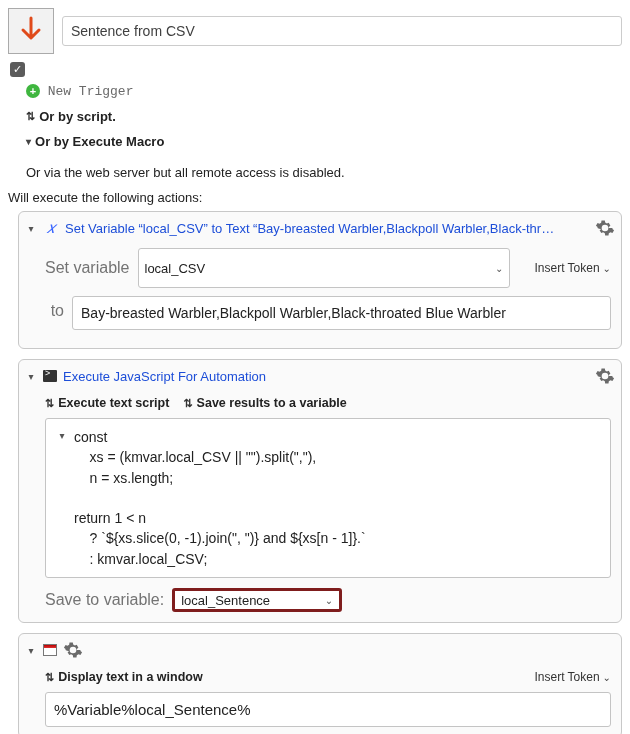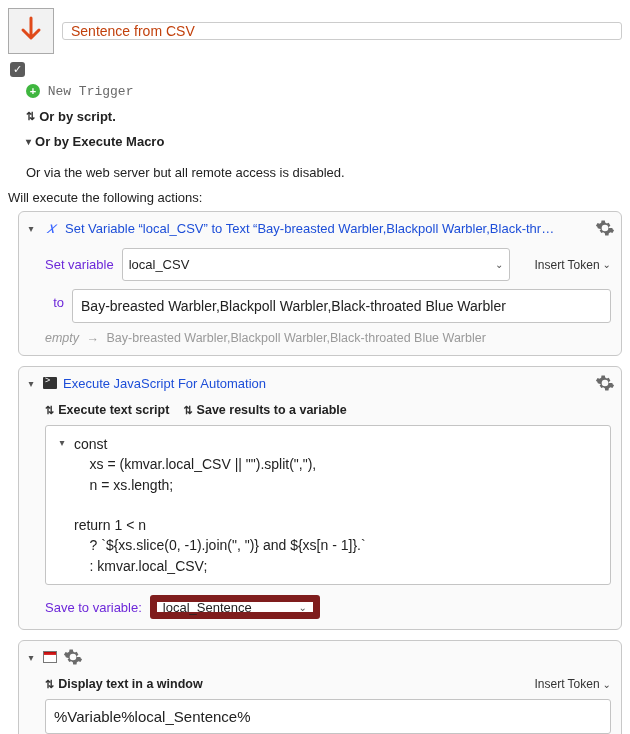--- a/index.html
+++ b/index.html
@@ -14,26 +14,26 @@
   }
   .header-row { display: flex; align-items: center; gap: 8px; margin-bottom: 8px; }
   .icon-box {
     width: 46px; height: 46px;
     border: 1px solid #aaa;
     background: #f2f2f2;
     display: flex; align-items: center; justify-content: center;
   }
   .title-input {
     flex: 1;
-    height: 18px;
+    height: 30px;
     border: 1px solid #ccc;
     border-radius: 3px;
     padding: 0 8px;
     font-size: 14px;
-    color: #c2410c;
+    color: #404040;
   }
   .section { margin: 6px 0 4px 2px; }
   .trigger-row { display: flex; align-items: center; gap: 6px; }
   .checkbox {
     width: 15px; height: 15px;
     border-radius: 3px;
     background: #5b5b5b;
     display: inline-flex; align-items: center; justify-content: center;
     color: #fff; font-size: 11px;
   }
@@ -67,24 +67,24 @@
     position: relative;
   }
   .card-title { font-size: 13px; color: #1d4ed8; flex: 1; white-space: nowrap; overflow: hidden; text-overflow: ellipsis; }
   .rowchev { font-size: 10px; color: #555; width: 12px; text-align: center; }
   .gear {
     width: 20px; height: 20px; color: #666;
   }
   .gear svg { width: 20px; height: 20px; }
   .card-body { padding: 4px 10px 10px 26px; }
   .fieldrow { display: flex; align-items: center; gap: 8px; margin-bottom: 8px; }
-  .fieldlabel { font-size: 13px; color: #6d28d9; }
+  .fieldlabel { font-size: 16px; color: #737373; }
   .textfield {
     border: 1px solid #c4c4c4; border-radius: 3px;
-    background: #fff; height: 33px; padding: 0 6px;
+    background: #fff; height: 40px; padding: 0 6px;
     font-size: 13px; color: #222;
     display: flex; align-items: center;
   }
   .dropdown-caret { margin-left: auto; color: #555; font-size: 10px; }
   .insert-token { font-size: 12px; color: #333; display: inline-flex; align-items: center; gap: 3px; }
   .bigtext {
     border: 1px solid #c4c4c4; border-radius: 3px;
     background: #fff; padding: 8px; font-size: 14px; color: #222;
     width: 100%;
   }
@@ -94,21 +94,21 @@
   .subopts { display: flex; align-items: center; gap: 14px; font-weight: 600; font-size: 12.5px; margin-bottom: 8px; }
   .codebox {
     border: 1px solid #c4c4c4; border-radius: 3px; background: #fff;
     padding: 8px 10px; font-size: 14px; color: #222;
     display: flex; gap: 6px; margin-bottom: 10px;
   }
   .codebox pre { margin: 0; font-family: -apple-system, BlinkMacSystemFont, "Helvetica Neue", Arial, sans-serif; font-size: 14px; line-height: 1.45; white-space: pre; }
   .codebox .rowchev { margin-top: 3px; }
   .save-row { display: flex; align-items: center; gap: 8px; }
   .select-like {
-    border: 7px solid #7f1d1d; border-radius: 3px; background: #fff;
+    border: 3px solid #7f1d1d; border-radius: 3px; background: #fff;
     height: 24px; padding: 0 6px; display: flex; align-items: center; gap: 8px;
     font-size: 13px;
   }
   .x-icon {
     font-family: Georgia, "Times New Roman", serif;
     font-style: italic; color: #3a66ff; font-size: 16px;
     width: 16px; text-align: center;
   }
   .term-icon {
     width: 14px; height: 12px; background: #333; border-radius: 1px;
@@ -180,25 +180,20 @@
         <span>Insert Token</span>
         <span class="chev-icon">⌄</span>
       </span>
     </div>
     <div class="fieldrow" style="align-items:flex-start;">
       <span class="fieldlabel" style="padding-top:6px; width:20px; text-align:right;">to</span>
       <div class="bigtext">
         <span>Bay-breasted Warbler,Blackpoll Warbler,Black-throated Blue Warbler</span>
       </div>
     </div>
-    <div class="preview-row">
-      <span>empty</span>
-      <span class="arrow">→</span>
-      <span class="val">Bay-breasted Warbler,Blackpoll Warbler,Black-throated Blue Warbler</span>
-    </div>
   </div>
 </div>
 
 <div class="action-card">
   <div class="card-head">
     <span class="rowchev">▾</span>
     <span class="term-icon"></span>
     <span class="card-title">Execute JavaScript For Automation</span>
     <span class="gear">
       <svg viewBox="0 0 24 24">

